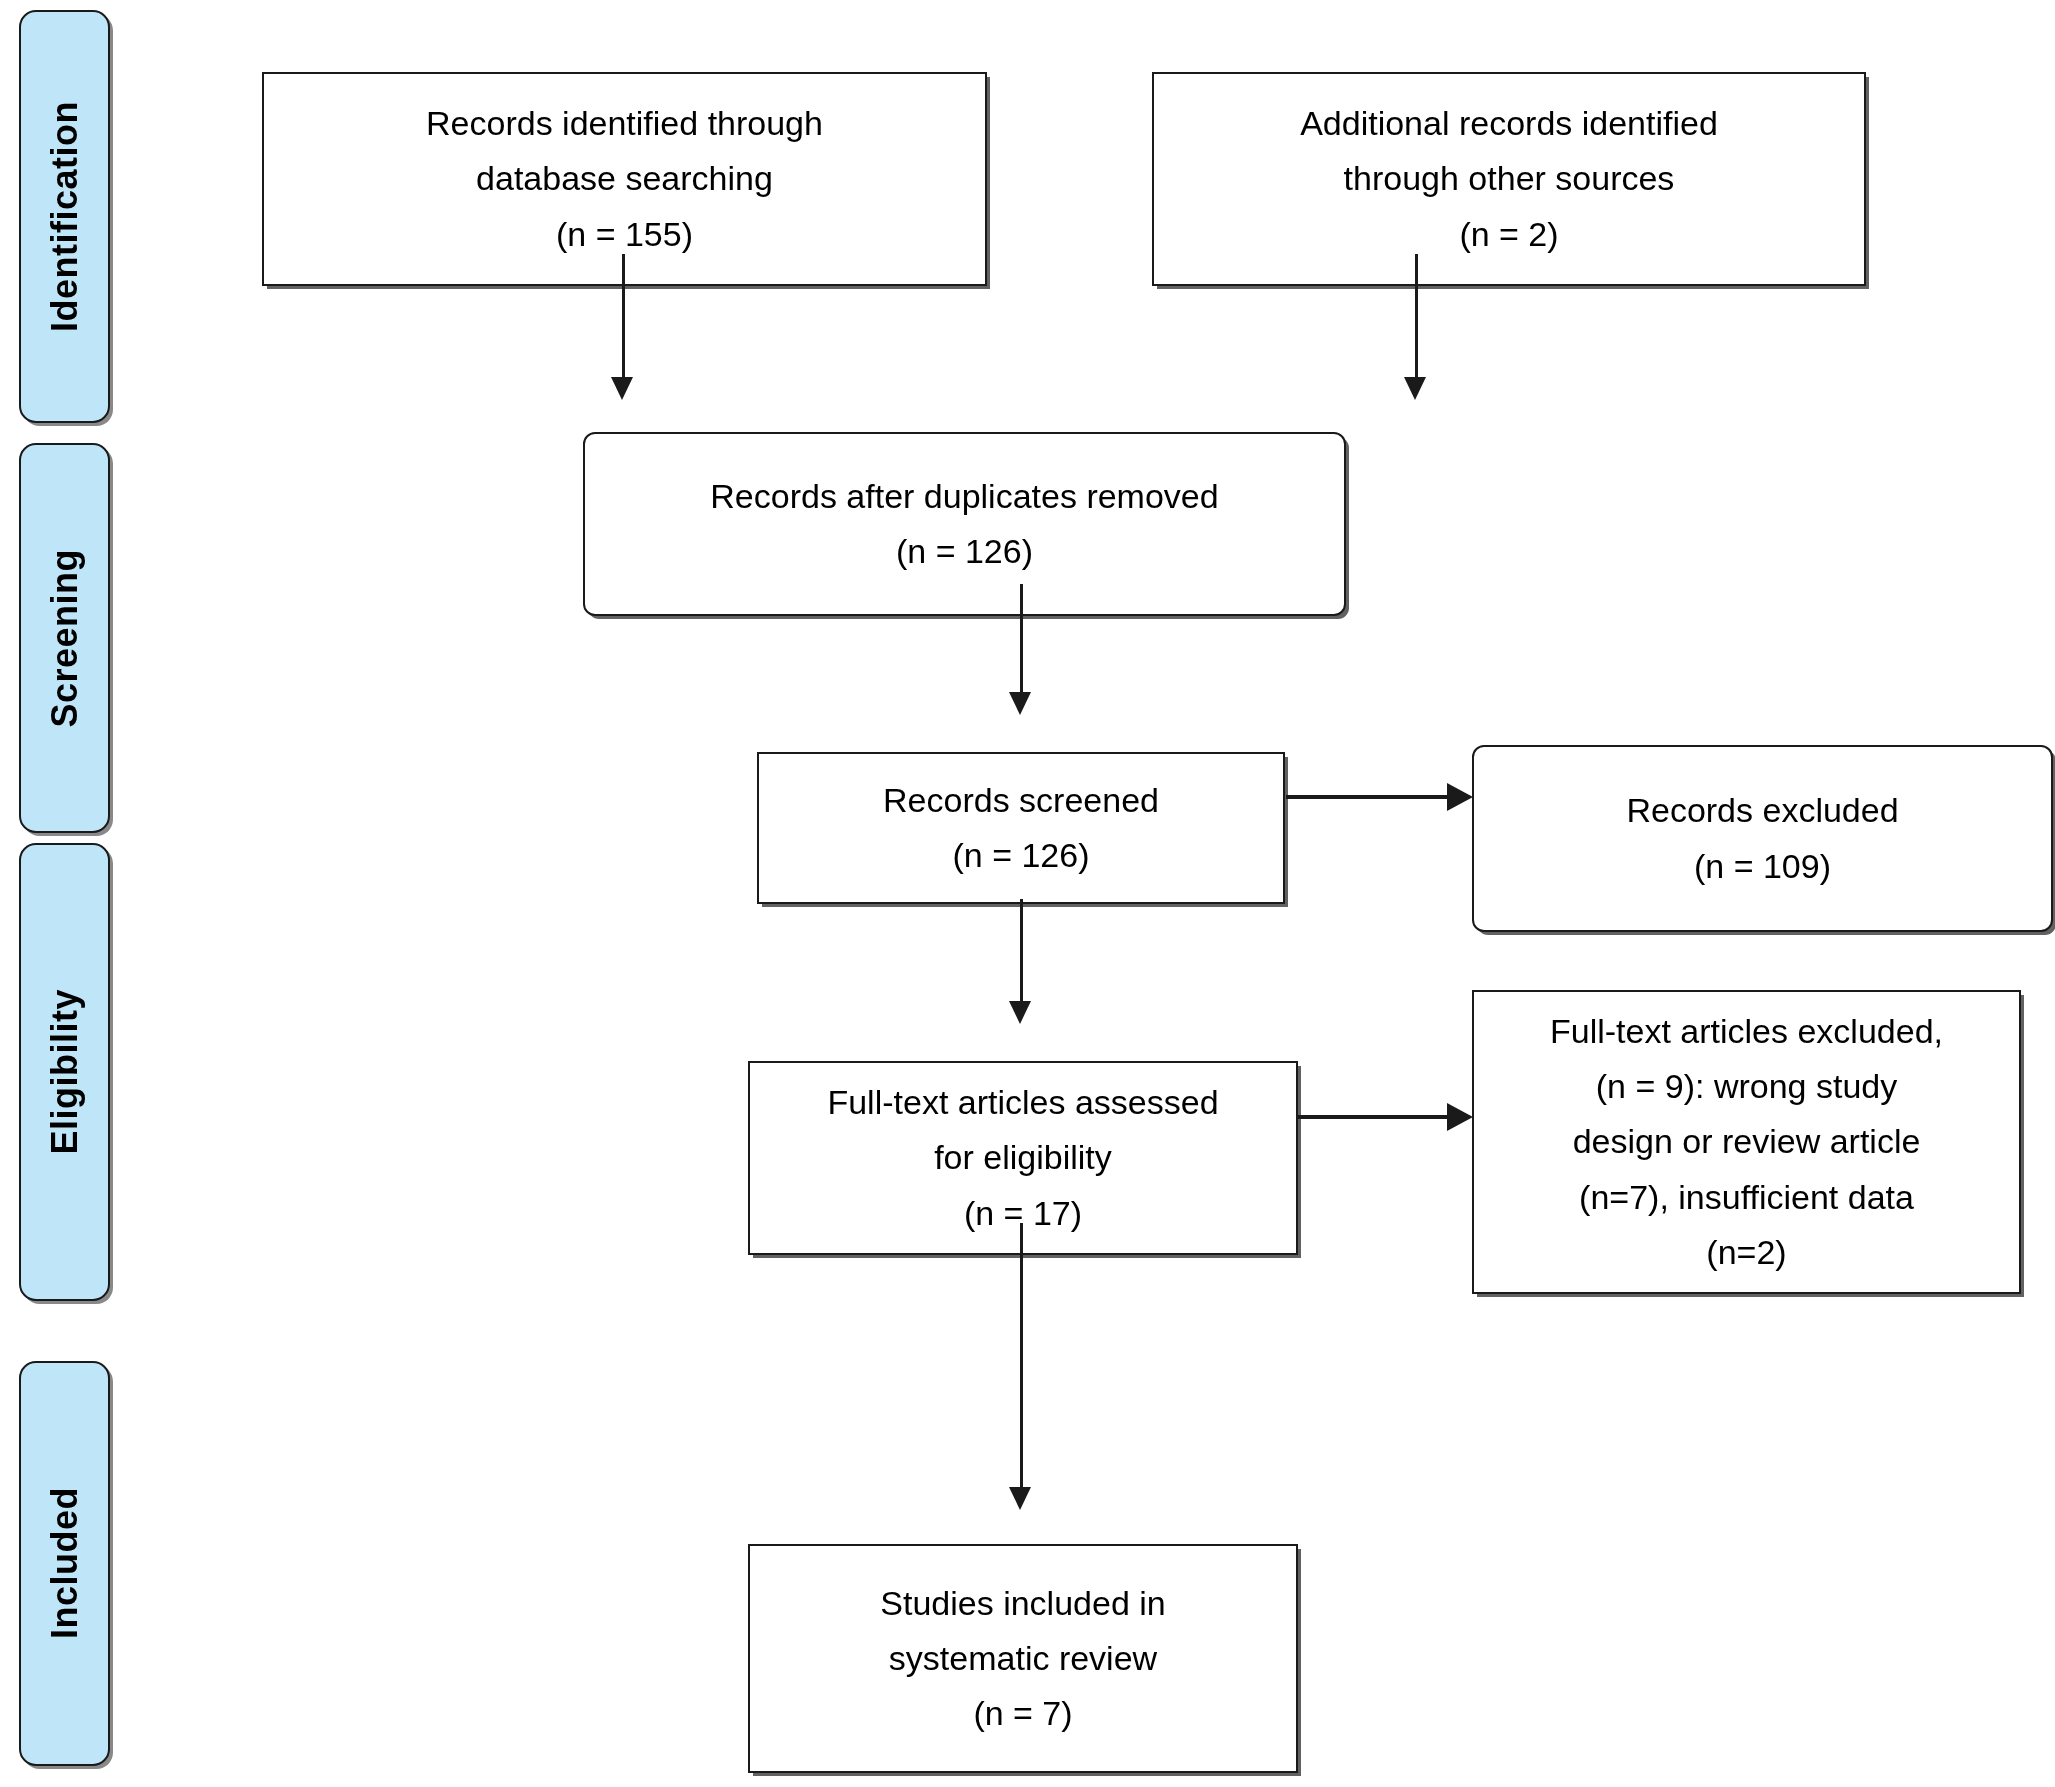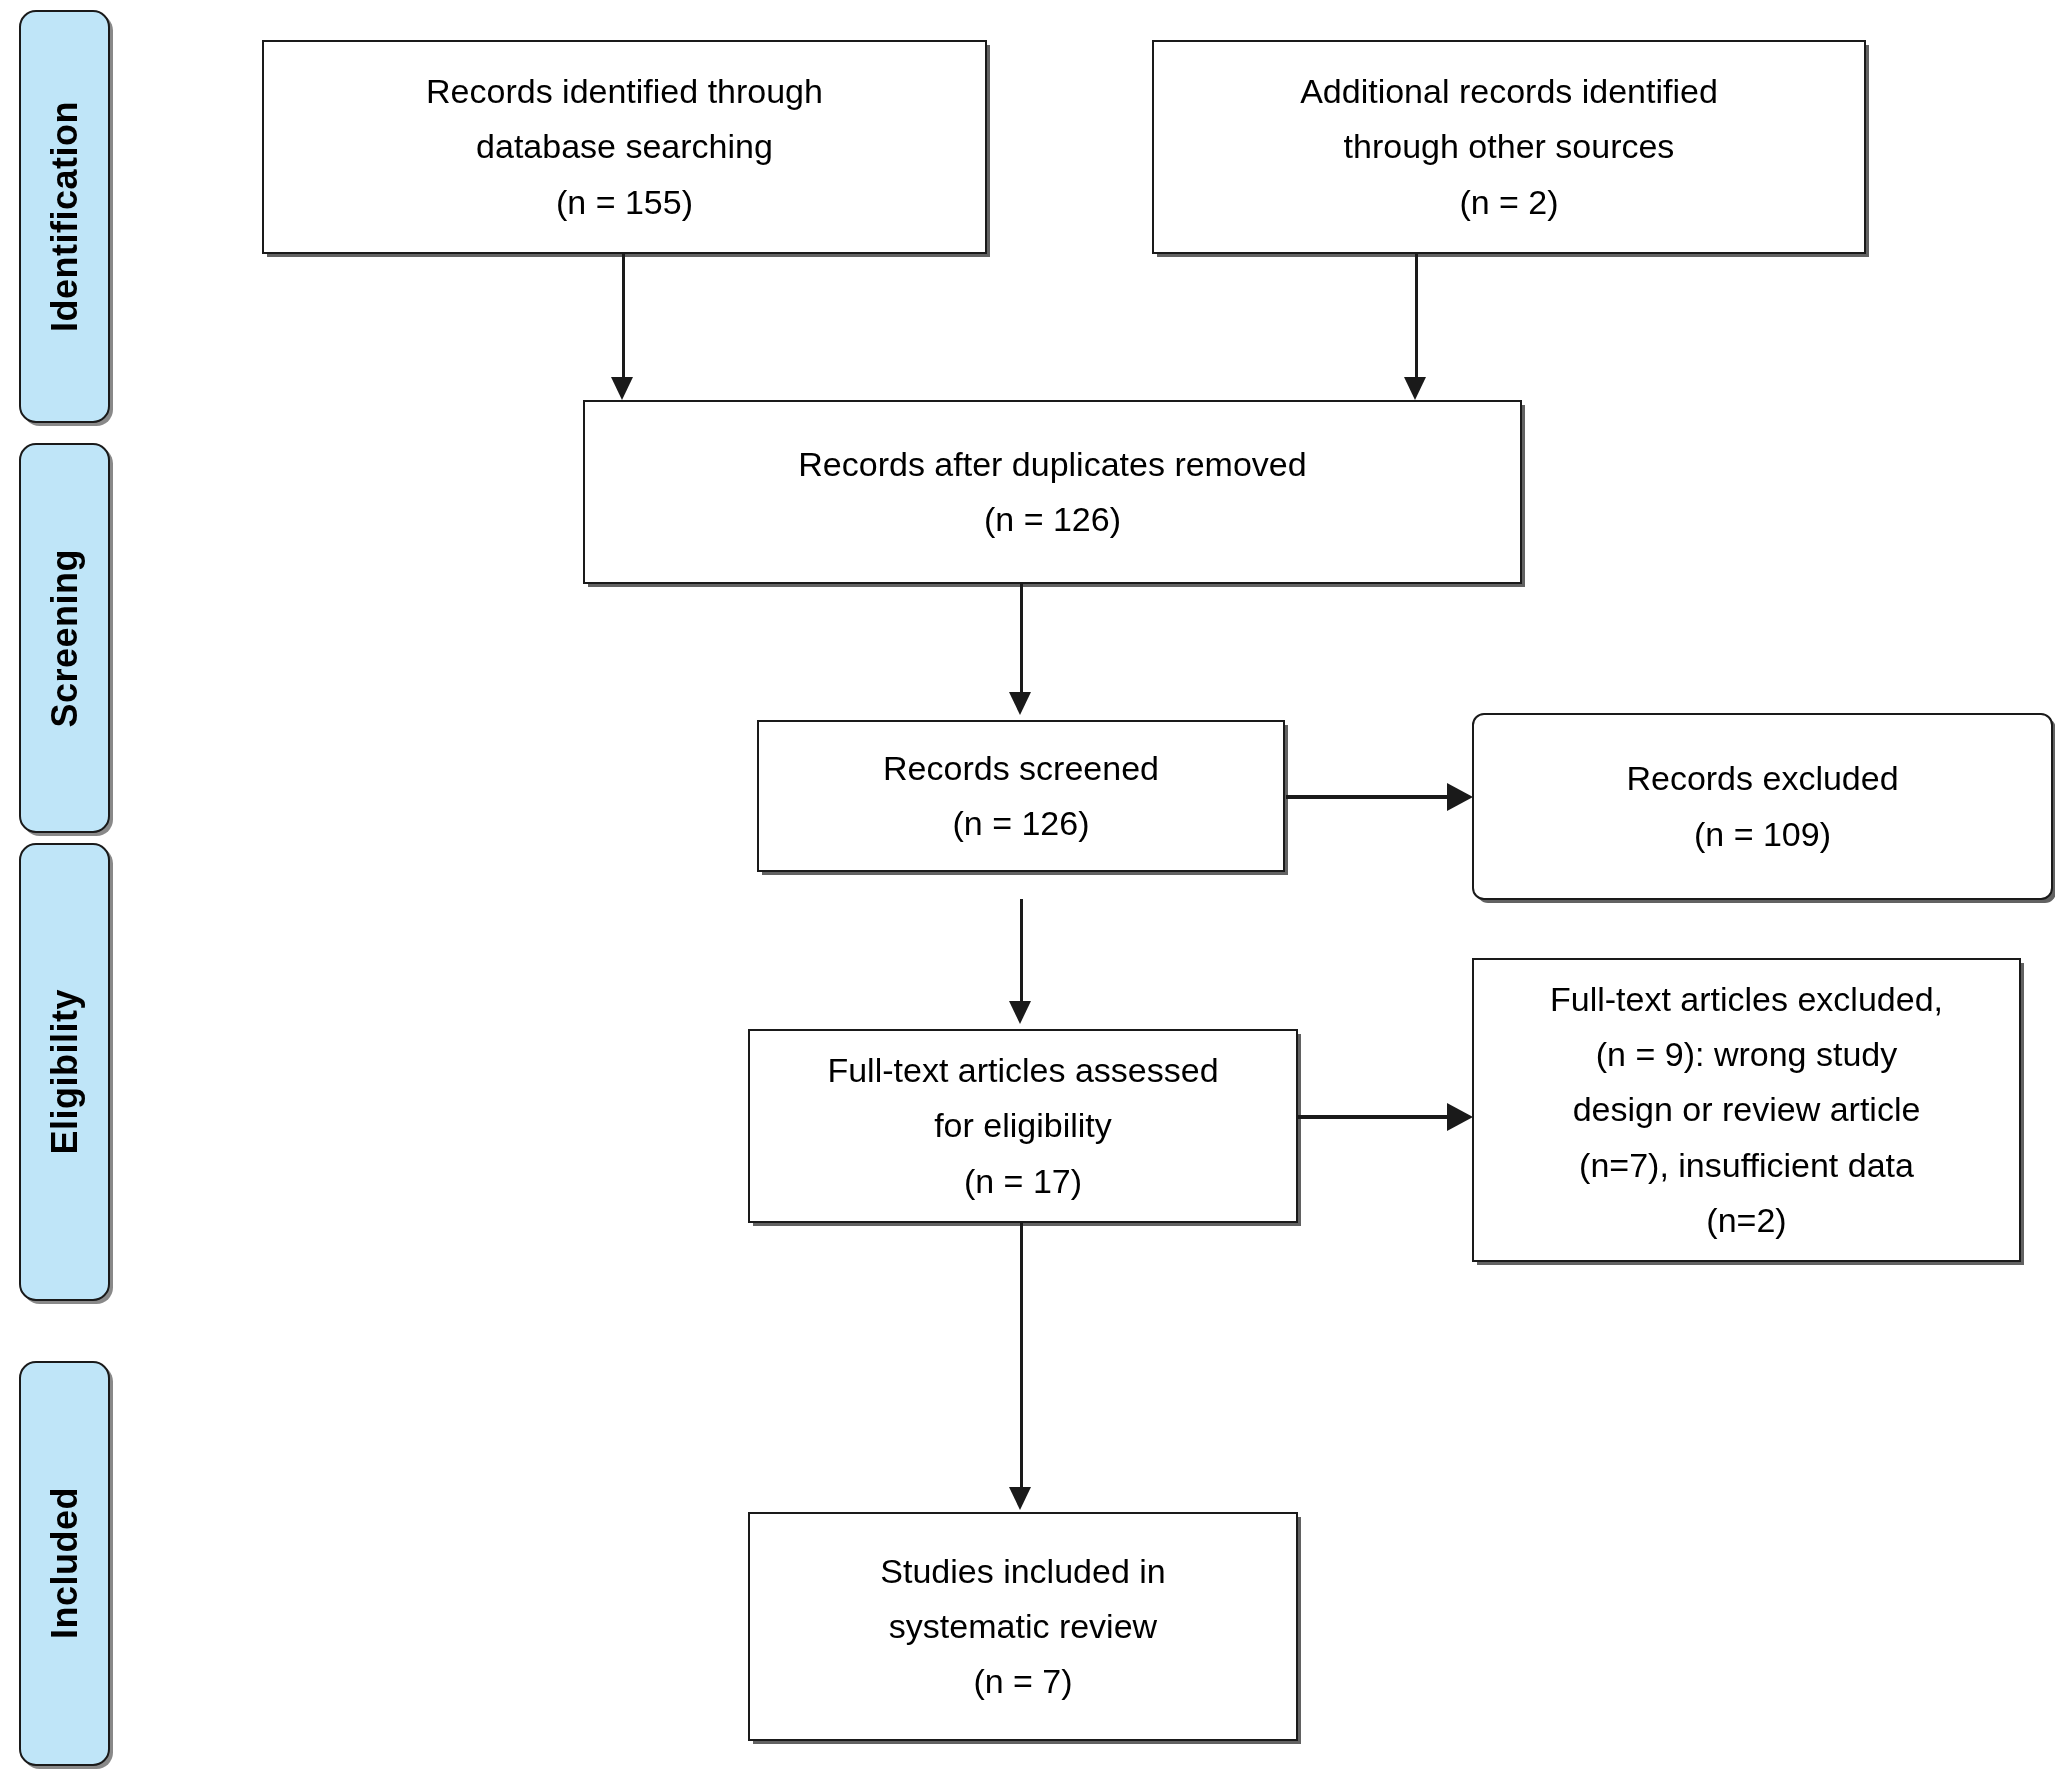--- a/index.html
+++ b/index.html
@@ -44,20 +44,21 @@
     position: absolute;
     background: #ffffff;
     border: 2.5px solid #1a1a1a;
     box-sizing: border-box;
     box-shadow: 4px 4px 0 -1px rgba(45,45,45,0.75);
     display: flex;
     align-items: center;
     justify-content: center;
     text-align: center;
     padding: 22px 13px;
+    margin-top: 32px;
   }
   .flow-box .btext {
     font-size: 34px;
     line-height: 1.62;
     color: #000000;
     white-space: pre-line;
   }
   
   .vline {
     position: absolute;
@@ -118,21 +119,21 @@
 through other sources
 (n = 2)</span>
   </div>
 
   <div class="vline" style="left:622px; top:254px; height:133px;"></div>
   <div class="arrow-down" style="left:611px; top:377px;"></div>
 
   <div class="vline" style="left:1415px; top:254px; height:133px;"></div>
   <div class="arrow-down" style="left:1404px; top:377px;"></div>
 
-  <div class="flow-box" style="left:583px; top:400px; width:939px; height:184px;">
+  <div class="flow-box" style="left:583px; top:400px; width:763px; height:184px;border-radius:12px;">
     <span class="btext">Records after duplicates removed
 (n = 126)</span>
   </div>
 
   <div class="vline" style="left:1020px; top:584px; height:116px;"></div>
   <div class="arrow-down" style="left:1009px; top:692px;"></div>
 
   <div class="flow-box" style="left:757px; top:720px; width:528px; height:152px;">
     <span class="btext">Records screened
 (n = 126)</span>

